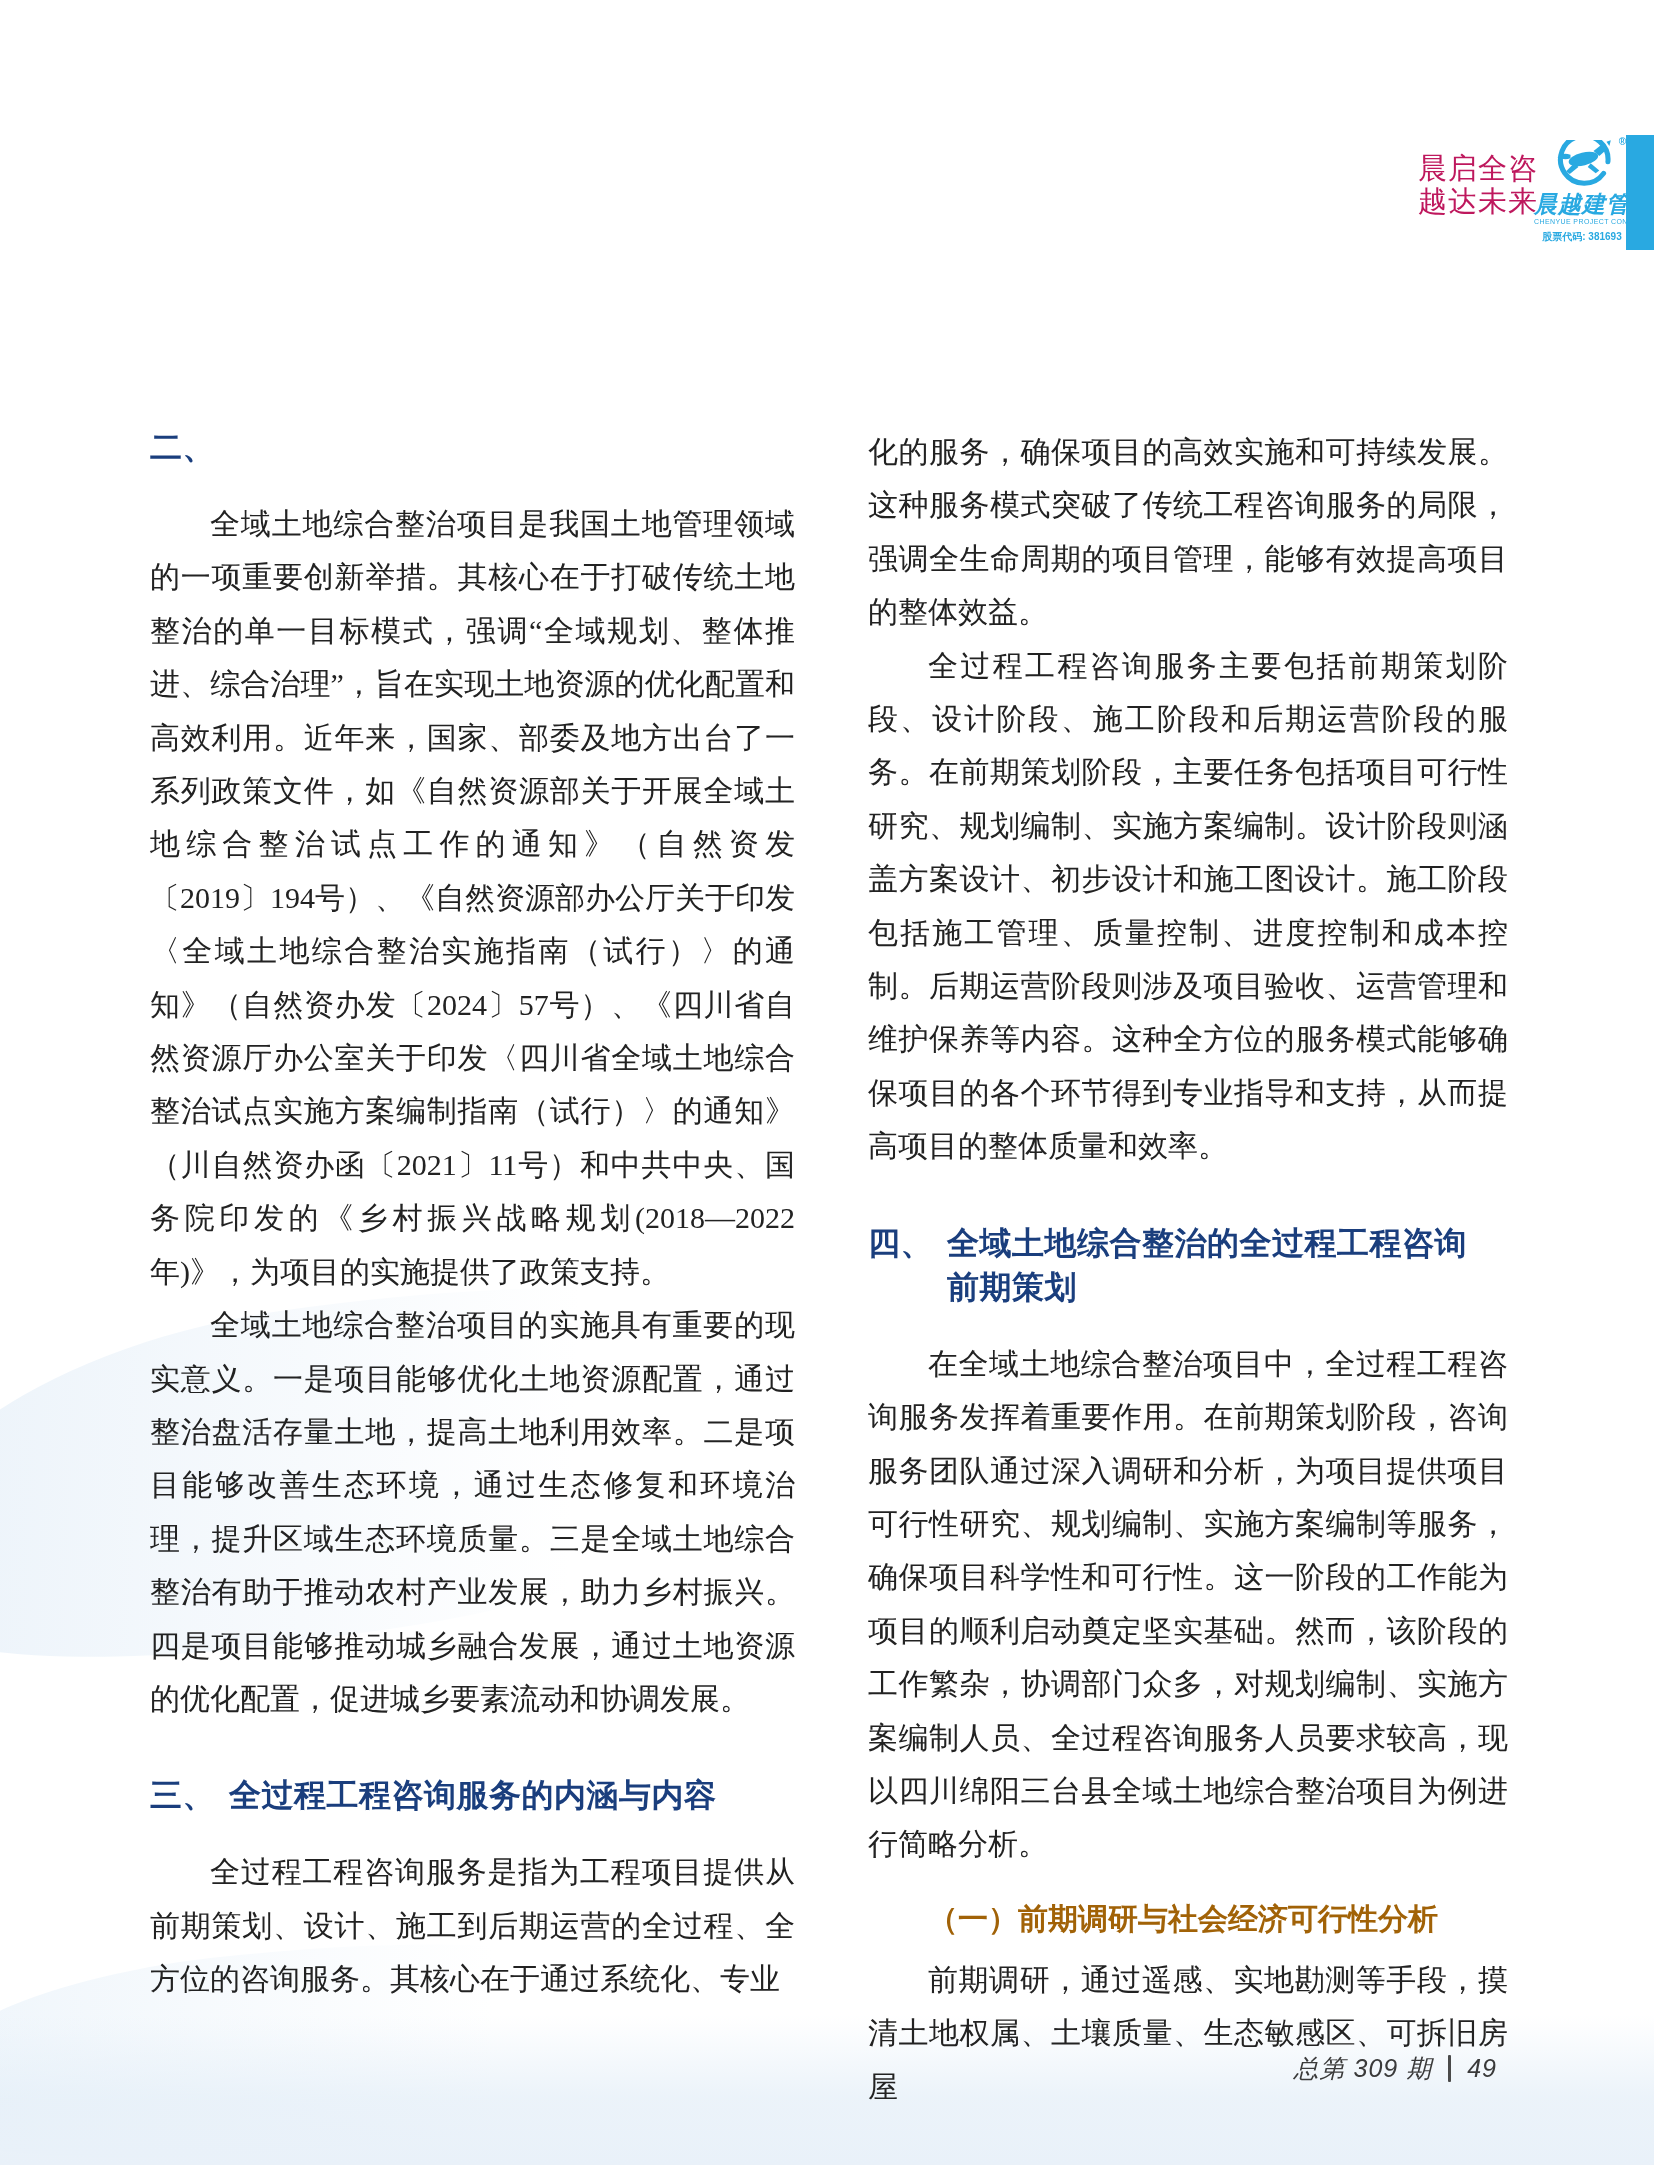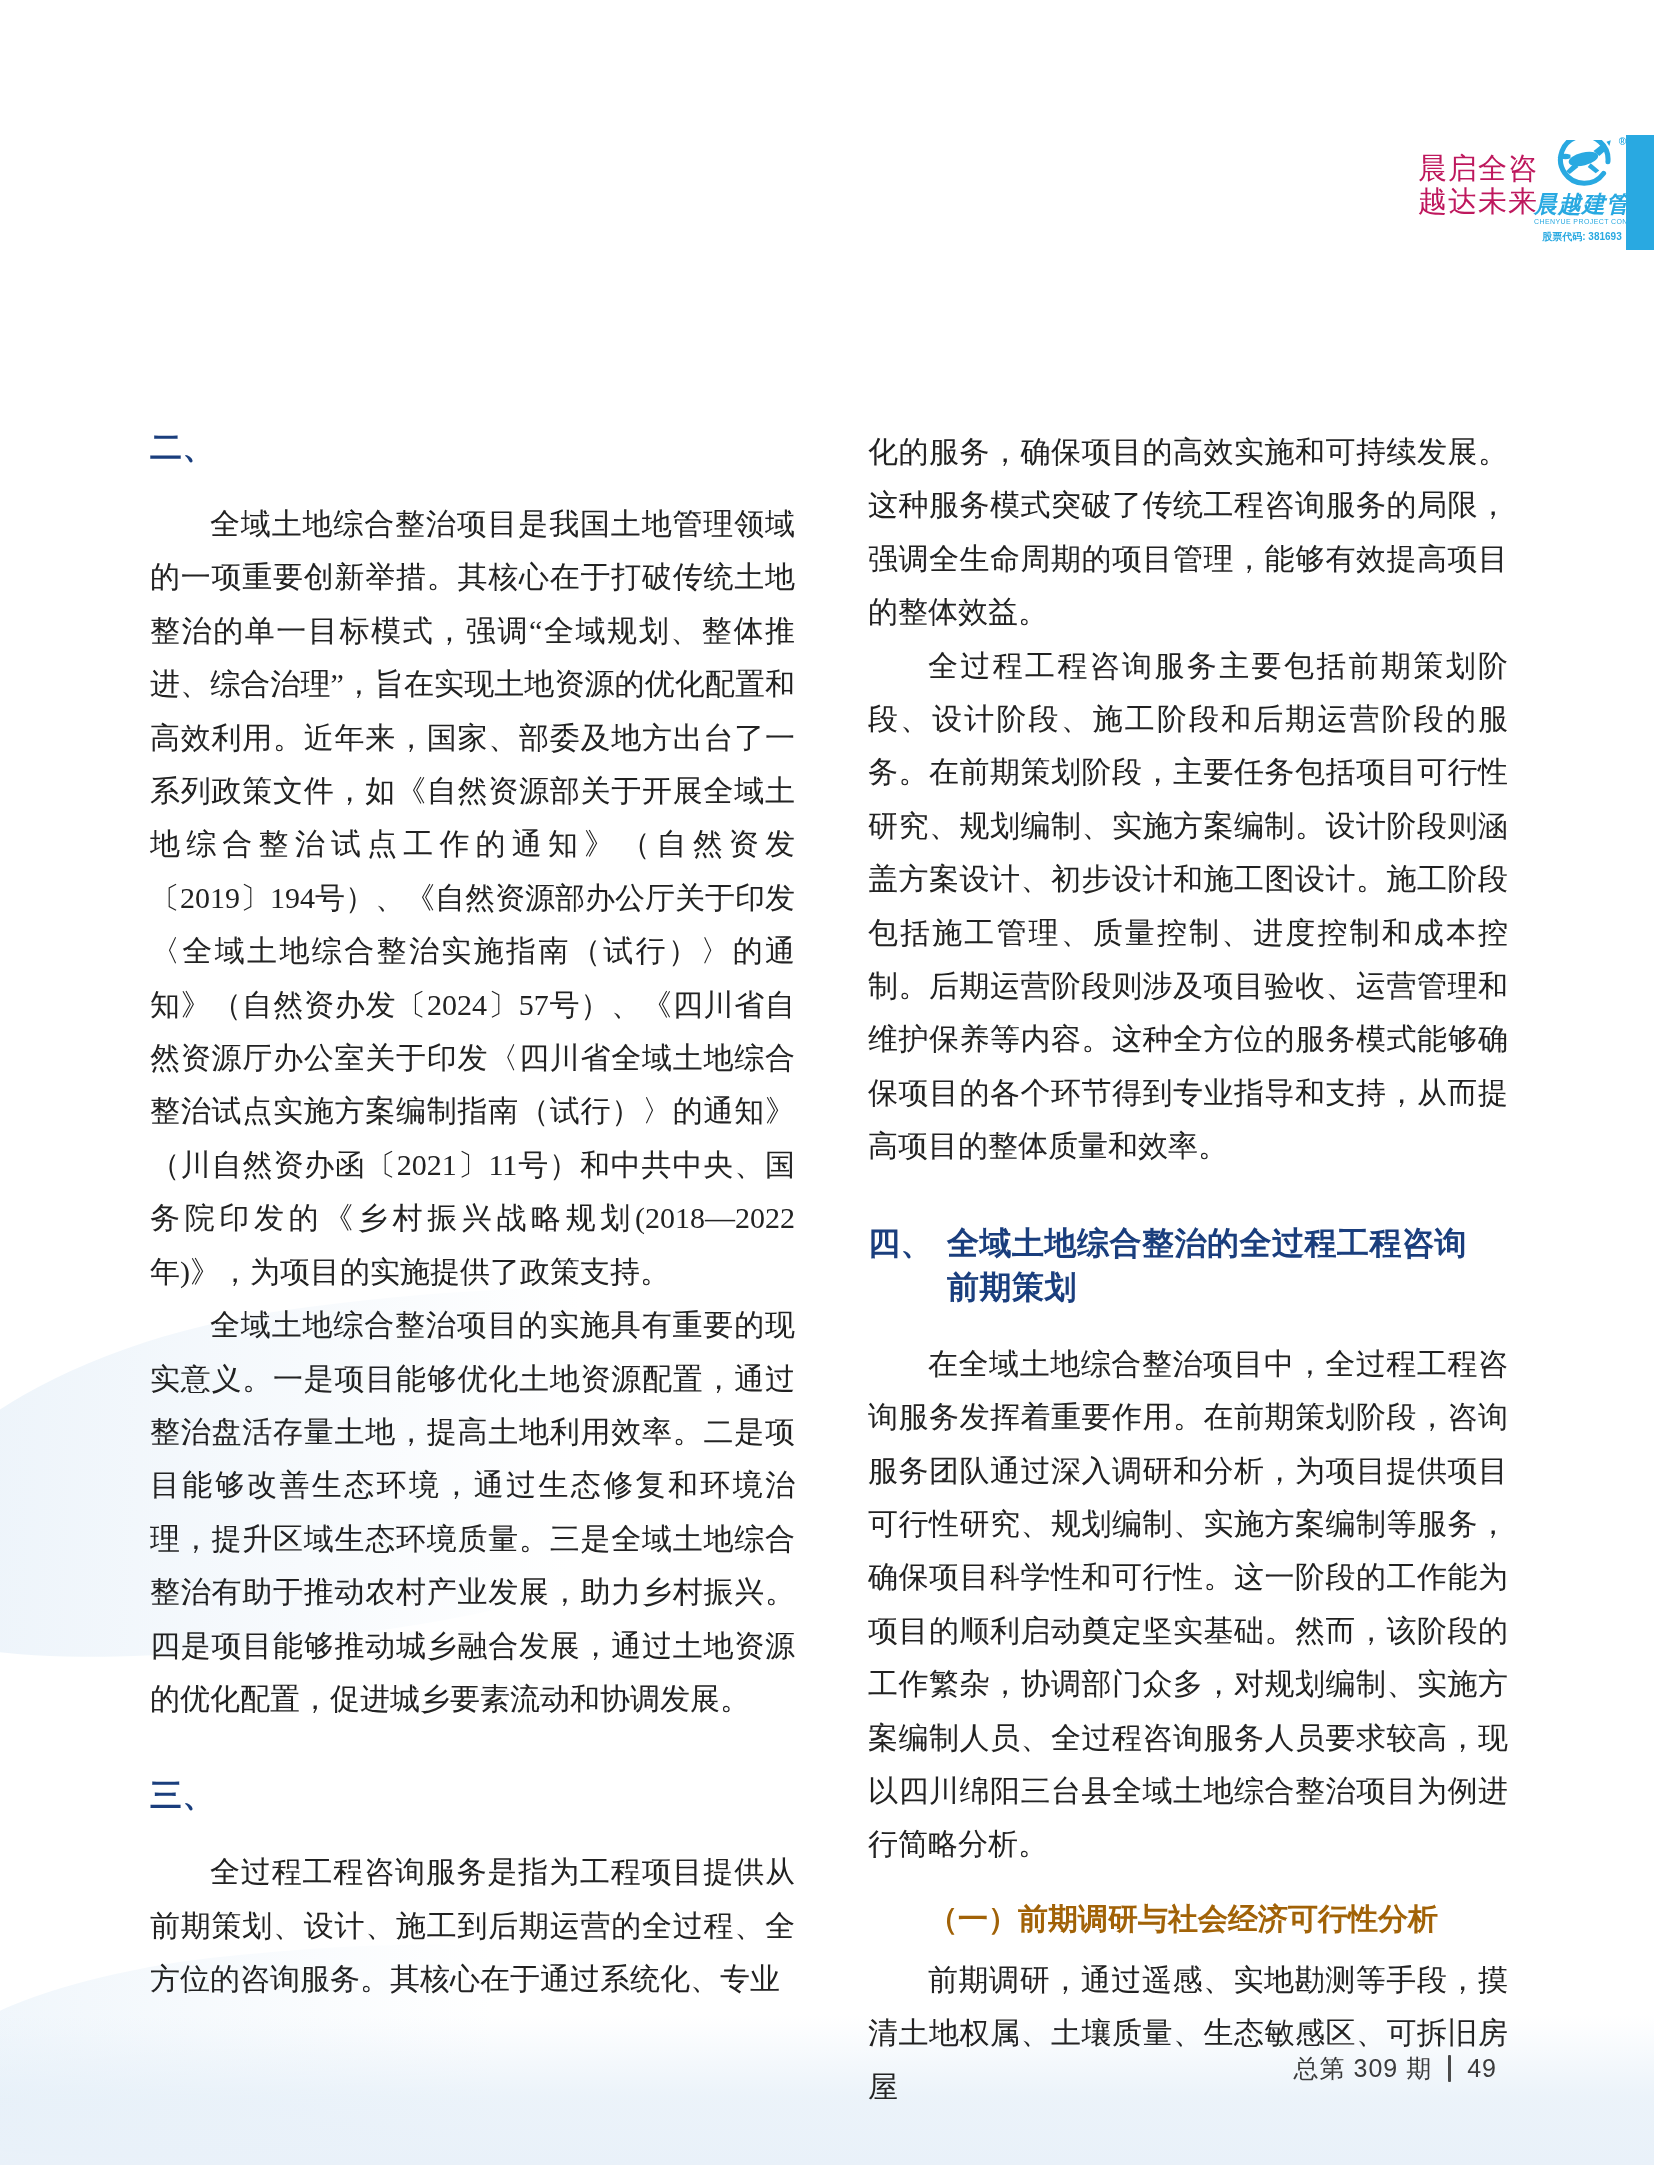--- a/index.html
+++ b/index.html
@@ -81,21 +81,21 @@
   .col h3{
     margin:26px 0 12px 0;
     font-family:"Liberation Sans", sans-serif;
     font-size:30px;line-height:44px;font-weight:bold;
     color:#a16207;text-indent:2em;
   }
   
   .footer{
     position:absolute;right:157px;top:2052px;z-index:2;
     display:flex;align-items:center;gap:16px;
-    font-size:25px;color:#3a3a3a;letter-spacing:1px;
+    font-size:25px;color:#3a3a3a;letter-spacing:1px;font-style:italic;
   }
   .footer .sep{
     display:inline-block;width:3px;height:27px;background:#4a4a4a;border-radius:1px;
   }
 </style>
 </head>
 <body>
 
 <div class="page">
 
@@ -132,20 +132,21 @@
 
   <section class="col col-left">
     <h2>
       <span class="h-num">二、</span>
     </h2>
     <p>全域土地综合整治项目是我国土地管理领域的一项重要创新举措。其核心在于打破传统土地整治的单一目标模式，强调“全域规划、整体推进、综合治理”，旨在实现土地资源的优化配置和高效利用。近年来，国家、部委及地方出台了一系列政策文件，如《自然资源部关于开展全域土地综合整治试点工作的通知》（自然资发〔2019〕194号）、《自然资源部办公厅关于印发〈全域土地综合整治实施指南（试行）〉的通知》（自然资办发〔2024〕57号）、《四川省自然资源厅办公室关于印发〈四川省全域土地综合整治试点实施方案编制指南（试行）〉的通知》（川自然资办函〔2021〕11号）和中共中央、国务院印发的《乡村振兴战略规划(2018—2022年)》，为项目的实施提供了政策支持。</p>
     <p>全域土地综合整治项目的实施具有重要的现实意义。一是项目能够优化土地资源配置，通过整治盘活存量土地，提高土地利用效率。二是项目能够改善生态环境，通过生态修复和环境治理，提升区域生态环境质量。三是全域土地综合整治有助于推动农村产业发展，助力乡村振兴。四是项目能够推动城乡融合发展，通过土地资源的优化配置，促进城乡要素流动和协调发展。</p>
 
     <h2 class="later">
       <span class="h-num">三、</span>
+      <span>全过程工程咨询服务的内涵与内容</span>
     </h2>
     <p>全过程工程咨询服务是指为工程项目提供从前期策划、设计、施工到后期运营的全过程、全方位的咨询服务。其核心在于通过系统化、专业</p>
   </section>
 
   <section class="col col-right">
     <p class="no-indent">化的服务，确保项目的高效实施和可持续发展。这种服务模式突破了传统工程咨询服务的局限，强调全生命周期的项目管理，能够有效提高项目的整体效益。</p>
     <p>全过程工程咨询服务主要包括前期策划阶段、设计阶段、施工阶段和后期运营阶段的服务。在前期策划阶段，主要任务包括项目可行性研究、规划编制、实施方案编制。设计阶段则涵盖方案设计、初步设计和施工图设计。施工阶段包括施工管理、质量控制、进度控制和成本控制。后期运营阶段则涉及项目验收、运营管理和维护保养等内容。这种全方位的服务模式能够确保项目的各个环节得到专业指导和支持，从而提高项目的整体质量和效率。</p>
 
     <h2 class="later">
       <span class="h-num">四、</span>

